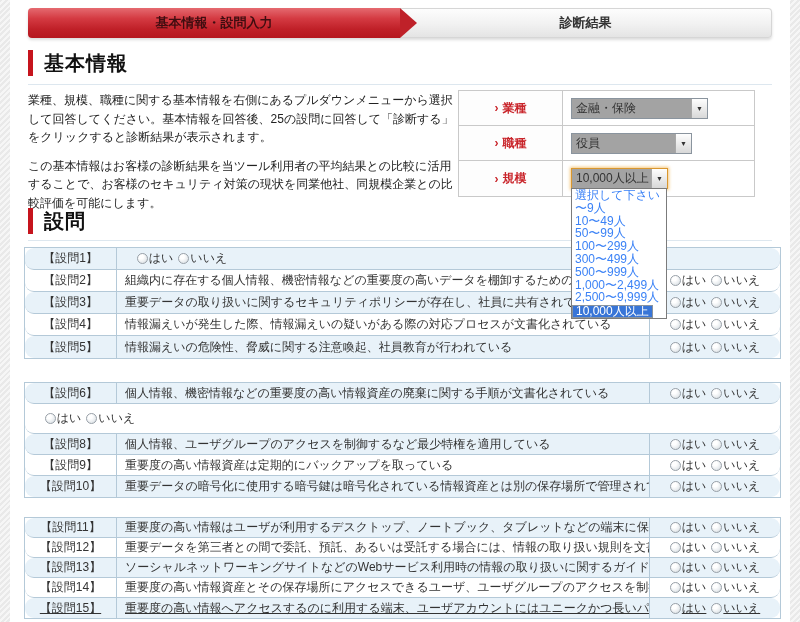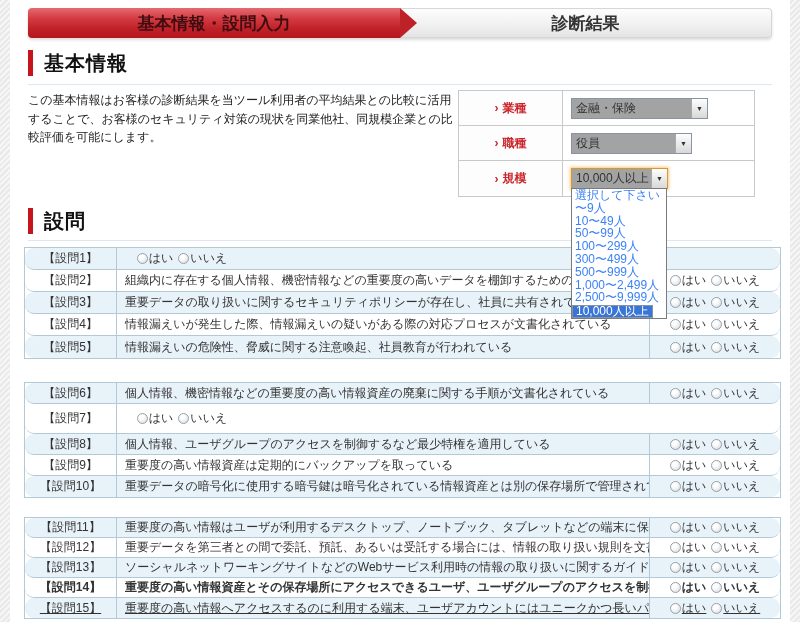--- a/index.html
+++ b/index.html
@@ -7,21 +7,21 @@
   body {
     font-family:"Liberation Sans","DejaVu Sans",sans-serif;
     background:repeating-linear-gradient(135deg,#e9e9e9 0 2px,#f6f6f6 2px 4px);
     position:relative; color:#333;
   }
   .page { position:absolute; left:10px; top:0; width:780px; height:622px; background:#fff; }
 
   
   .stepper { position:absolute; left:18px; top:8px; width:744px; height:30px; display:flex;
              box-shadow:0 2px 3px rgba(0,0,0,.14); border-radius:4px; }
-  .step { font-size:17px; font-weight:bold; display:flex; align-items:center; justify-content:center; white-space:nowrap; }
+  .step { font-size:13px; font-weight:bold; display:flex; align-items:center; justify-content:center; white-space:nowrap; }
   .step-active { position:relative; z-index:2; width:372px;
     background:linear-gradient(180deg,#e56a70 0%,#d43a42 35%,#c02028 70%,#b5161e 100%);
     border-radius:4px 0 0 4px; color:#3f0d10; }
   .step-active::after { content:""; position:absolute; right:-17px; top:0;
     border-left:17px solid #bf2129; border-top:15px solid transparent; border-bottom:15px solid transparent; }
   .step-inactive { position:relative; z-index:1; flex:1;
     background:linear-gradient(180deg,#fdfdfd 0%,#f1f1f1 55%,#e4e4e4 100%);
     border:1px solid #d6d6d6; border-left:none; border-radius:0 4px 4px 0; color:#333; }
 
   
@@ -84,20 +84,21 @@
       <span>診断結果</span>
     </div>
   </div>
 
   <div class="sec-h" style="top:50px">
     <span>基本情報</span>
   </div>
   <div class="sec-line" style="top:84px"></div>
 
   <div class="intro">
+    <p>業種、規模、職種に関する基本情報を右側にあるプルダウンメニューから選択して回答してください。基本情報を回答後、25の設問に回答して「診断する」をクリックすると診断結果が表示されます。</p>
     <p>この基本情報はお客様の診断結果を当ツール利用者の平均結果との比較に活用することで、お客様のセキュリティ対策の現状を同業他社、同規模企業との比較評価を可能にします。</p>
   </div>
 
   <div class="biform" id="biform">
       <div class="frow">
         <div class="flabel">
           <span class="arr">›</span>
           <span>業種</span>
         </div>
         <div class="fvalue">
@@ -221,21 +222,20 @@
               <span class="radio"></span>
               <span class="rlabel">はい</span>
             </span>
             <span class="pair">
               <span class="radio"></span>
               <span class="rlabel">いいえ</span>
             </span>
           </div>
         </div>
         <div class="qrow tall" style="height: 30px;">
-          <div class="qcell qlabel">【設問7】</div>
           <div class="qcell qanswer">
             <span class="pair">
               <span class="radio"></span>
               <span class="rlabel">はい</span>
             </span>
             <span class="pair">
               <span class="radio"></span>
               <span class="rlabel">いいえ</span>
             </span>
           </div>
@@ -319,21 +319,21 @@
             <span class="pair">
               <span class="radio"></span>
               <span class="rlabel">はい</span>
             </span>
             <span class="pair">
               <span class="radio"></span>
               <span class="rlabel">いいえ</span>
             </span>
           </div>
         </div>
-        <div class="qrow" style="height: 20px; font-weight: bold;">
+        <div class="qrow" style="height: 20px;">
           <div class="qcell qlabel">【設問14】</div>
           <div class="qcell qtext">重要度の高い情報資産とその保存場所にアクセスできるユーザ、ユーザグループのアクセスを制御するなど最少特権を適用している</div>
           <div class="qcell qanswer">
             <span class="pair">
               <span class="radio"></span>
               <span class="rlabel">はい</span>
             </span>
             <span class="pair">
               <span class="radio"></span>
               <span class="rlabel">いいえ</span>

